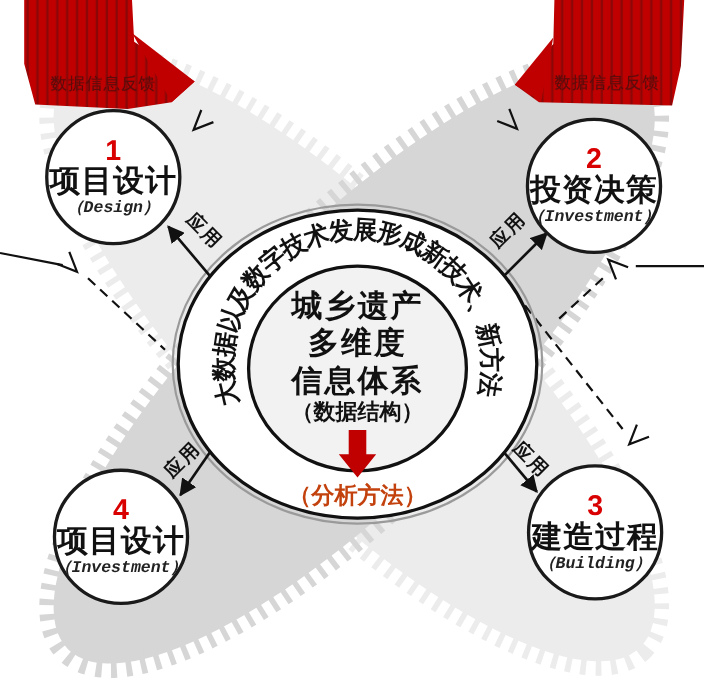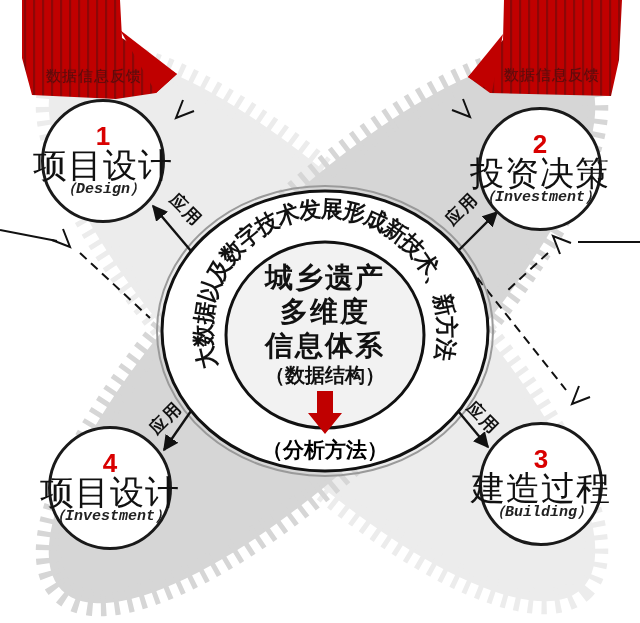--- a/index.html
+++ b/index.html
@@ -11,31 +11,31 @@
   .overlay{position:absolute;z-index:5;}
   
   .center-block{
     left:325px;top:261px;transform:translateX(-50%);
     text-align:center;color:#111;white-space:nowrap;
   }
   .center-line{font-size:28px;font-weight:bold;line-height:34px;letter-spacing:2px;}
   .center-sub{font-size:20px;font-weight:bold;line-height:24px;}
   .analysis-label{
     left:325px;top:450px;transform:translate(-50%,-50%);
-    font-size:21px;font-weight:bold;color:#000000;white-space:nowrap;
+    font-size:21px;font-weight:bold;color:#c2410c;white-space:nowrap;
   }
   
   .node{
     width:124px;height:124px;border-radius:50%;
     background:#ffffff;border:3px solid #1a1a1a;box-sizing:border-box;
     display:flex;flex-direction:column;align-items:center;justify-content:center;
     text-align:center;white-space:nowrap;
   }
   .node-num{color:#d90000;font-size:26px;font-weight:bold;line-height:28px;}
-  .node-title{color:#111;font-size:34px;font-weight:normal;line-height:30px;letter-spacing:1px;}
+  .node-title{color:#111;font-size:28px;font-weight:bold;line-height:30px;letter-spacing:1px;}
   .node-en{color:#222;font-size:15px;font-weight:bold;line-height:20px;
            font-family:"Liberation Mono","DejaVu Sans Mono",monospace;font-style:italic;}
   #node1{left:41px;top:99px;}
   #node2{left:478px;top:107px;}
   #node3{left:479px;top:422px;}
   #node4{left:48px;top:426px;}
   
   .apply-label{
     font-size:17px;font-weight:bold;color:#111;white-space:nowrap;letter-spacing:2px;
   }

